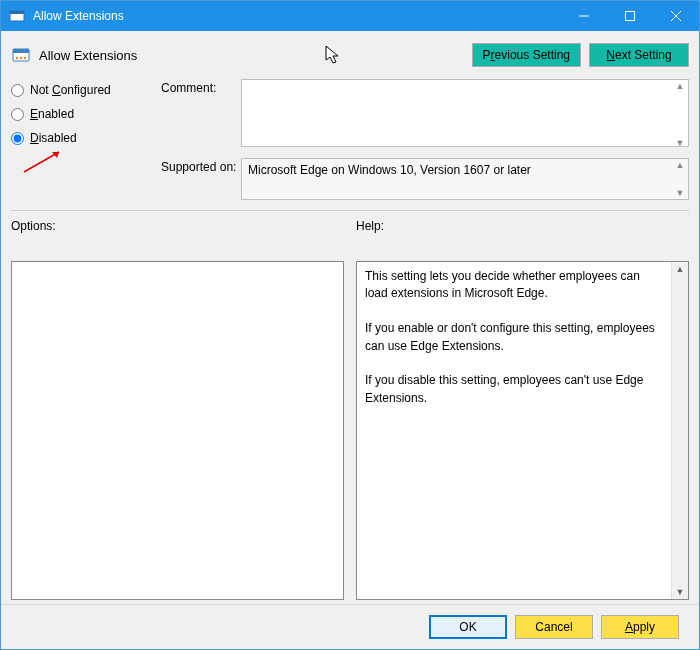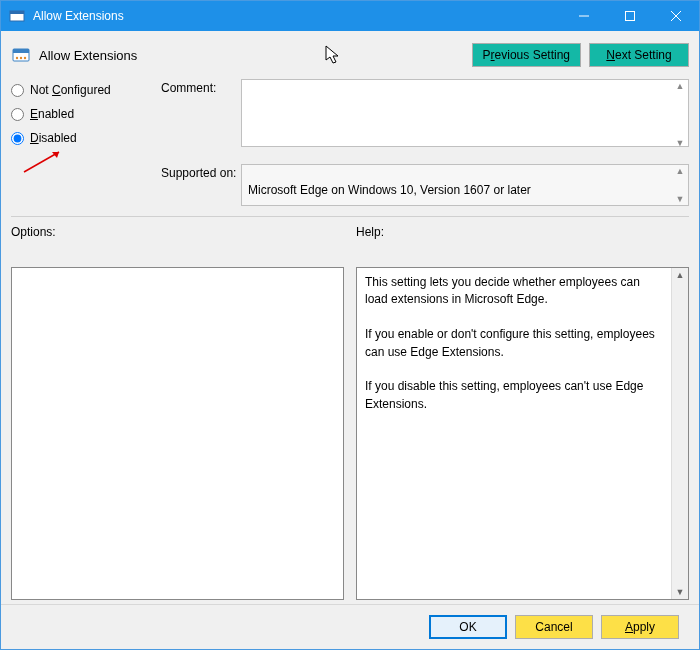--- a/index.html
+++ b/index.html
@@ -11,28 +11,28 @@
   .titlebar .title { flex: 1; font-size: 12px; }
   .titlebar .winbtn { width: 46px; height: 30px; display: flex; align-items: center; justify-content: center; cursor: default; }
   .titlebutton svg { stroke: #fff; }
 
   .header-row { display: flex; align-items: center; padding: 12px 10px 8px 10px; }
   .policy-icon { width: 20px; height: 20px; margin-right: 8px; }
   .policy-title { font-size: 13px; flex: 1; }
   .nav-btn { min-width: 100px; height: 24px; border: 1px solid #adadad; background: #14b8a6; margin-left: 8px; padding: 0 10px; }
   .underline { text-decoration: underline; }
 
-  .config-grid { display: grid; grid-template-columns: 150px 80px 1fr; padding: 4px 10px 6px 10px; row-gap: 14px; align-items: start; }
+  .config-grid { display: grid; grid-template-columns: 150px 80px 1fr; padding: 4px 10px 6px 10px; row-gap: 8px; align-items: start; }
   .radios { grid-column: 1; grid-row: 1 / span 2; display: flex; flex-direction: column; gap: 10px; padding-top: 4px; }
   .radio-item { display: flex; align-items: center; gap: 6px; }
   .radio-item input { margin: 0; }
   .label-col { grid-column: 2; padding-top: 2px; }
   .field-col { grid-column: 3; position: relative; }
   .multi-line { width: 100%; height: 68px; border: 1px solid #c0c0c0; background: #fff; resize: none; padding: 4px; font-family: inherit; font-size: 12px; }
-  .supported { width: 100%; height: 42px; border: 1px solid #c0c0c0; background: #f7f7f7; padding: 18px 18px 4px 6px; color: #000; position: relative; }
+  .supported { width: 100%; height: 42px; border: 1px solid #c0c0c0; background: #f7f7f7; padding: 4px 18px 4px 6px; color: #000; position: relative; }
   .scroll-hint { position: absolute; right: 3px; width: 12px; color: #888; font-size: 9px; text-align: center; }
   .sep { height: 1px; background: #d0d0d0; margin: 4px 10px; }
 
   .columns { flex: 1; display: flex; padding: 4px 10px 4px 10px; gap: 12px; overflow: hidden; }
   .col { flex: 1; display: flex; flex-direction: column; gap: 24px; }
   .col-label { margin-bottom: 4px; }
   .options-box { flex: 1; border: 1px solid #888; background: #fff; }
   .help-wrap { flex: 1; display: flex; border: 1px solid #888; background: #fff; }
   .help-box { flex: 1; padding: 6px 8px; font-size: 12px; line-height: 1.45; white-space: pre-wrap; }
   .help-scroll { width: 17px; background: #f0f0f0; border-left: 1px solid #ddd; display: flex; flex-direction: column; align-items: center; }

